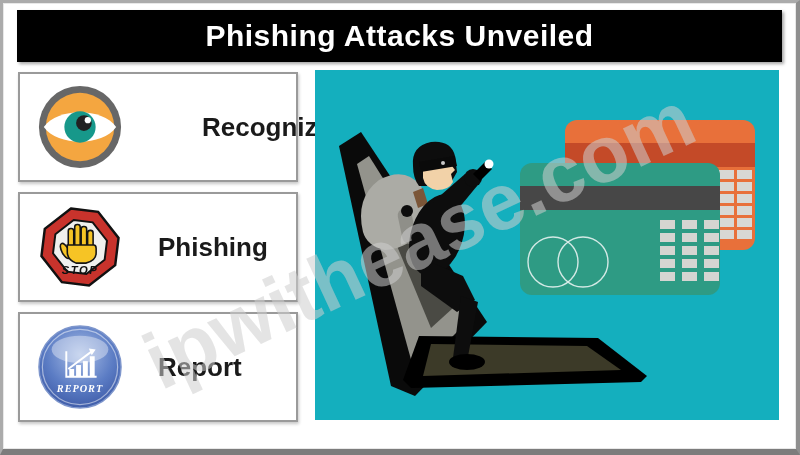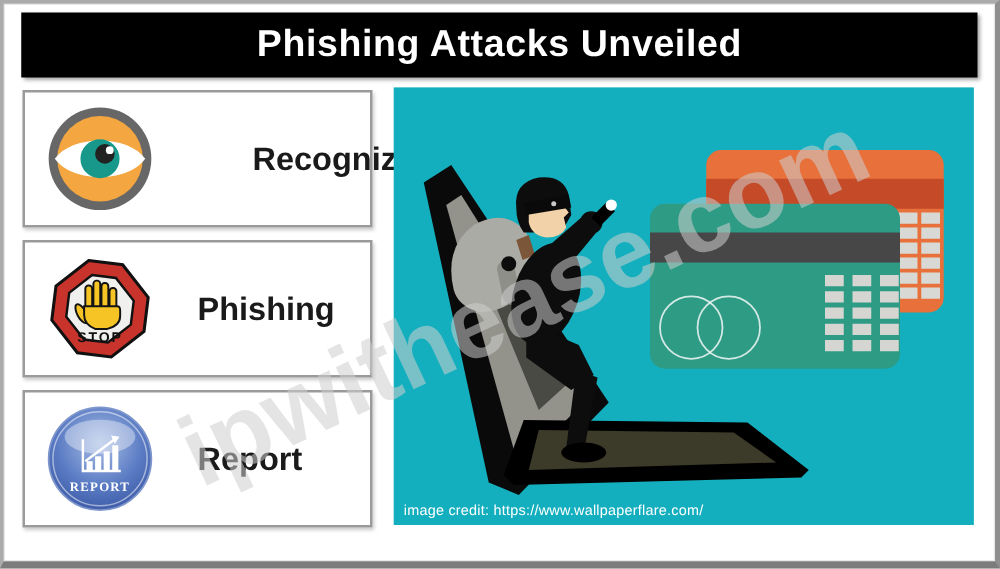--- a/index.html
+++ b/index.html
@@ -32,21 +32,21 @@
   .steps-col { position:absolute; left:15px; top:69px; width:280px; }
   .step-box {
     position:absolute; left:0; width:280px; height:110px;
     background:#ffffff; border:2px solid #9a9a9a;
     box-shadow:1px 2px 3px rgba(0,0,0,0.22);
     display:flex; align-items:center;
   }
   .step-box.b1 { top:0;gap:44px; }
   .step-box.b2 { top:120px; }
   .step-box.b3 { top:240px; }
-  .icon-wrap { width:88px; height:88px; margin-left:16px; flex:0 0 auto; }
+  .icon-wrap { width:88px; height:88px; margin-left:16px; flex:0 0 auto;font-style:italic; }
   .icon-wrap svg { width:88px; height:88px; display:block; }
   .step-label {
     margin-left:34px; font-size:26px; font-weight:bold; color:#1a1a1a;
   }
   .illustration {
     position:absolute; left:312px; top:67px; width:464px; height:350px;
     background:#14AFBE;
   }
   .illustration svg { display:block; width:464px; height:350px; }
   .credit-line {
@@ -212,19 +212,18 @@
         <ellipse cx="152" cy="292" rx="18" ry="8" fill="#000000"></ellipse>
         <circle cx="158" cy="108" r="9" fill="#0d0d0d"></circle>
         <polygon points="158,104 170,92 177,99 165,111" fill="#000000"></polygon>
         <circle cx="174" cy="94" r="4.5" fill="#ffffff"></circle>
         <path d="M98,96 Q96,76 116,72 Q136,70 140,86 L142,102 L134,116 L104,116 Q98,108 98,96 Z" fill="#0d0d0d"></path>
         <path d="M108,98 L134,92 L140,100 L136,104 L138,112 Q134,120 122,120 Q110,118 108,108 Z" fill="#F2D2A8"></path>
         <polygon points="104,92 140,86 142,96 106,102" fill="#0a0a0a"></polygon>
         <circle cx="128" cy="93" r="2" fill="#C8C8C8"></circle>
       </g>
     </svg>
-    <div class="credit-line">image credit: https://www.wallpaperflare.com/</div>
   </div>
 
   <div class="watermark">ipwithease.com</div>
 
 
 </div>
 
 </body></html>

